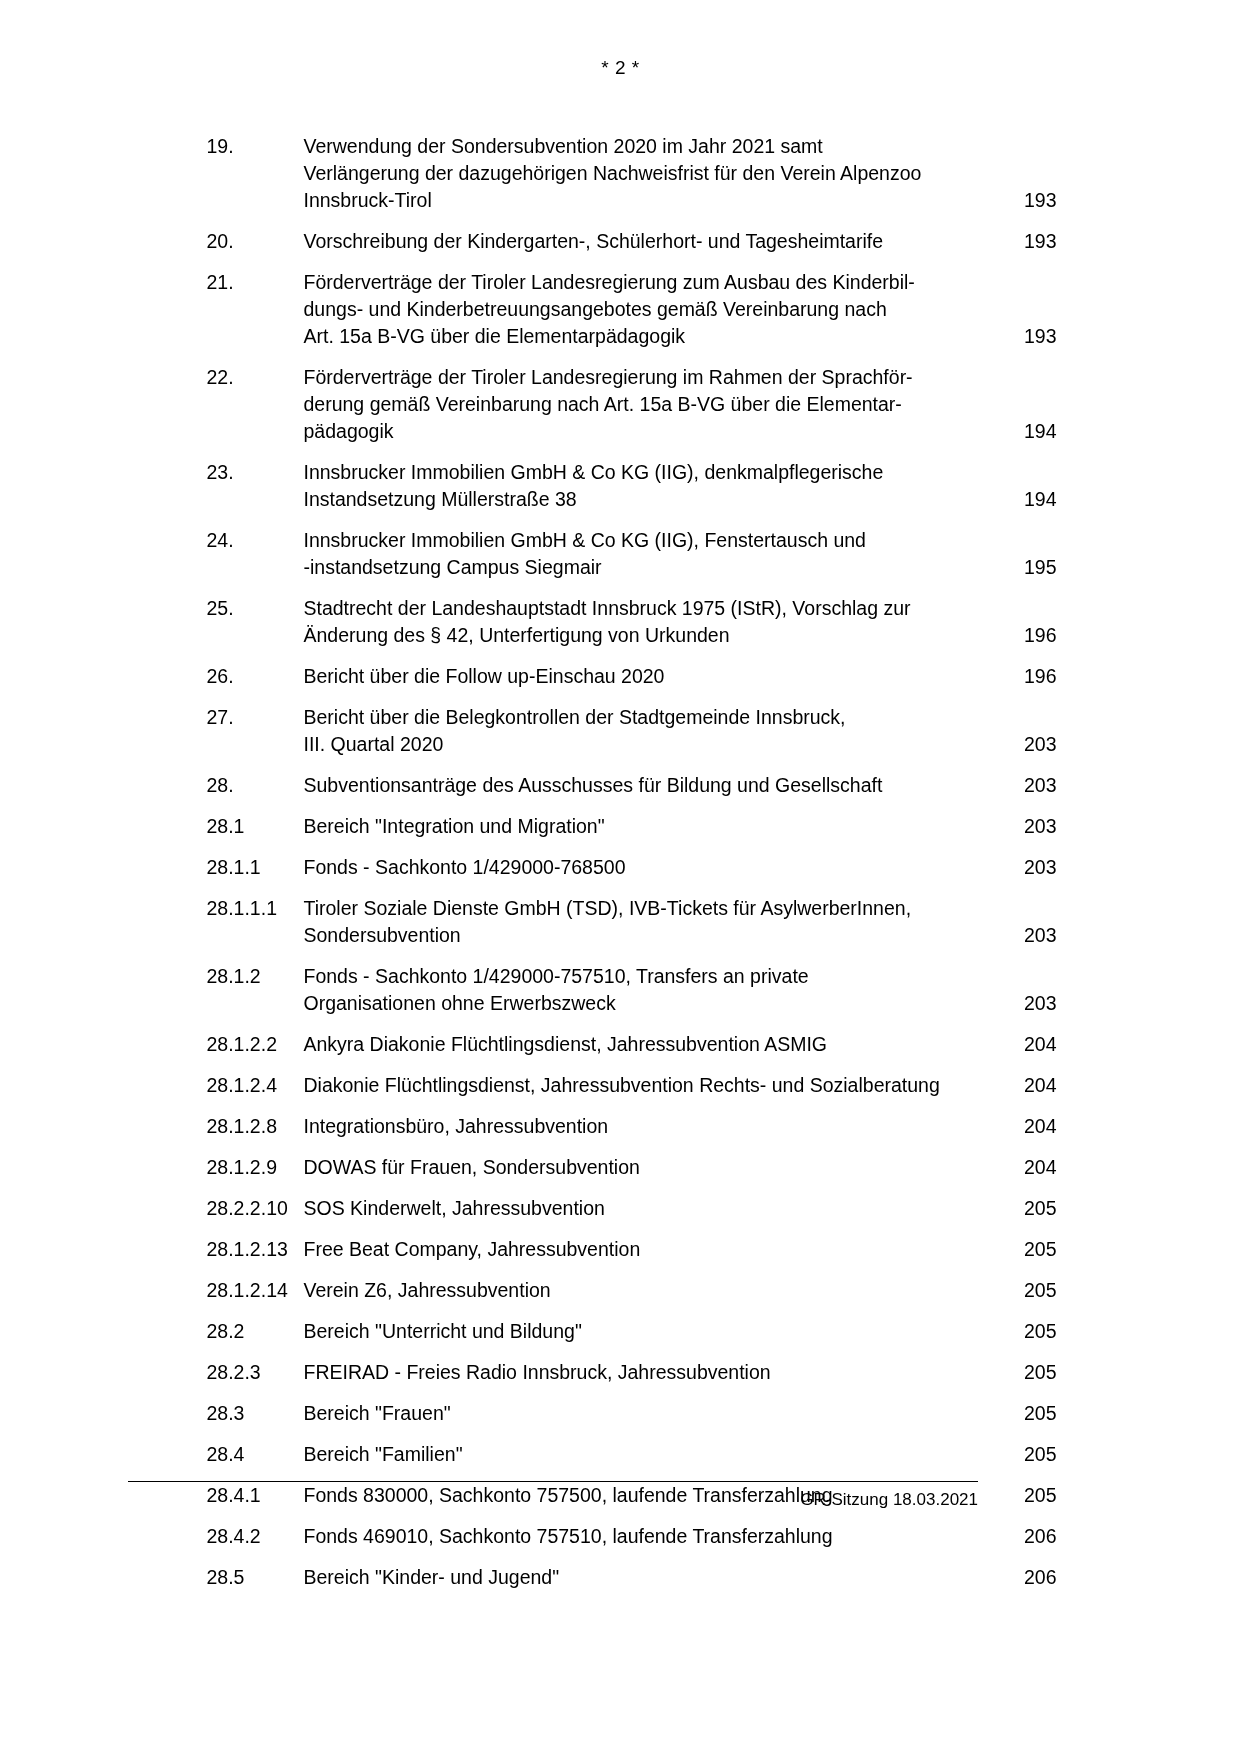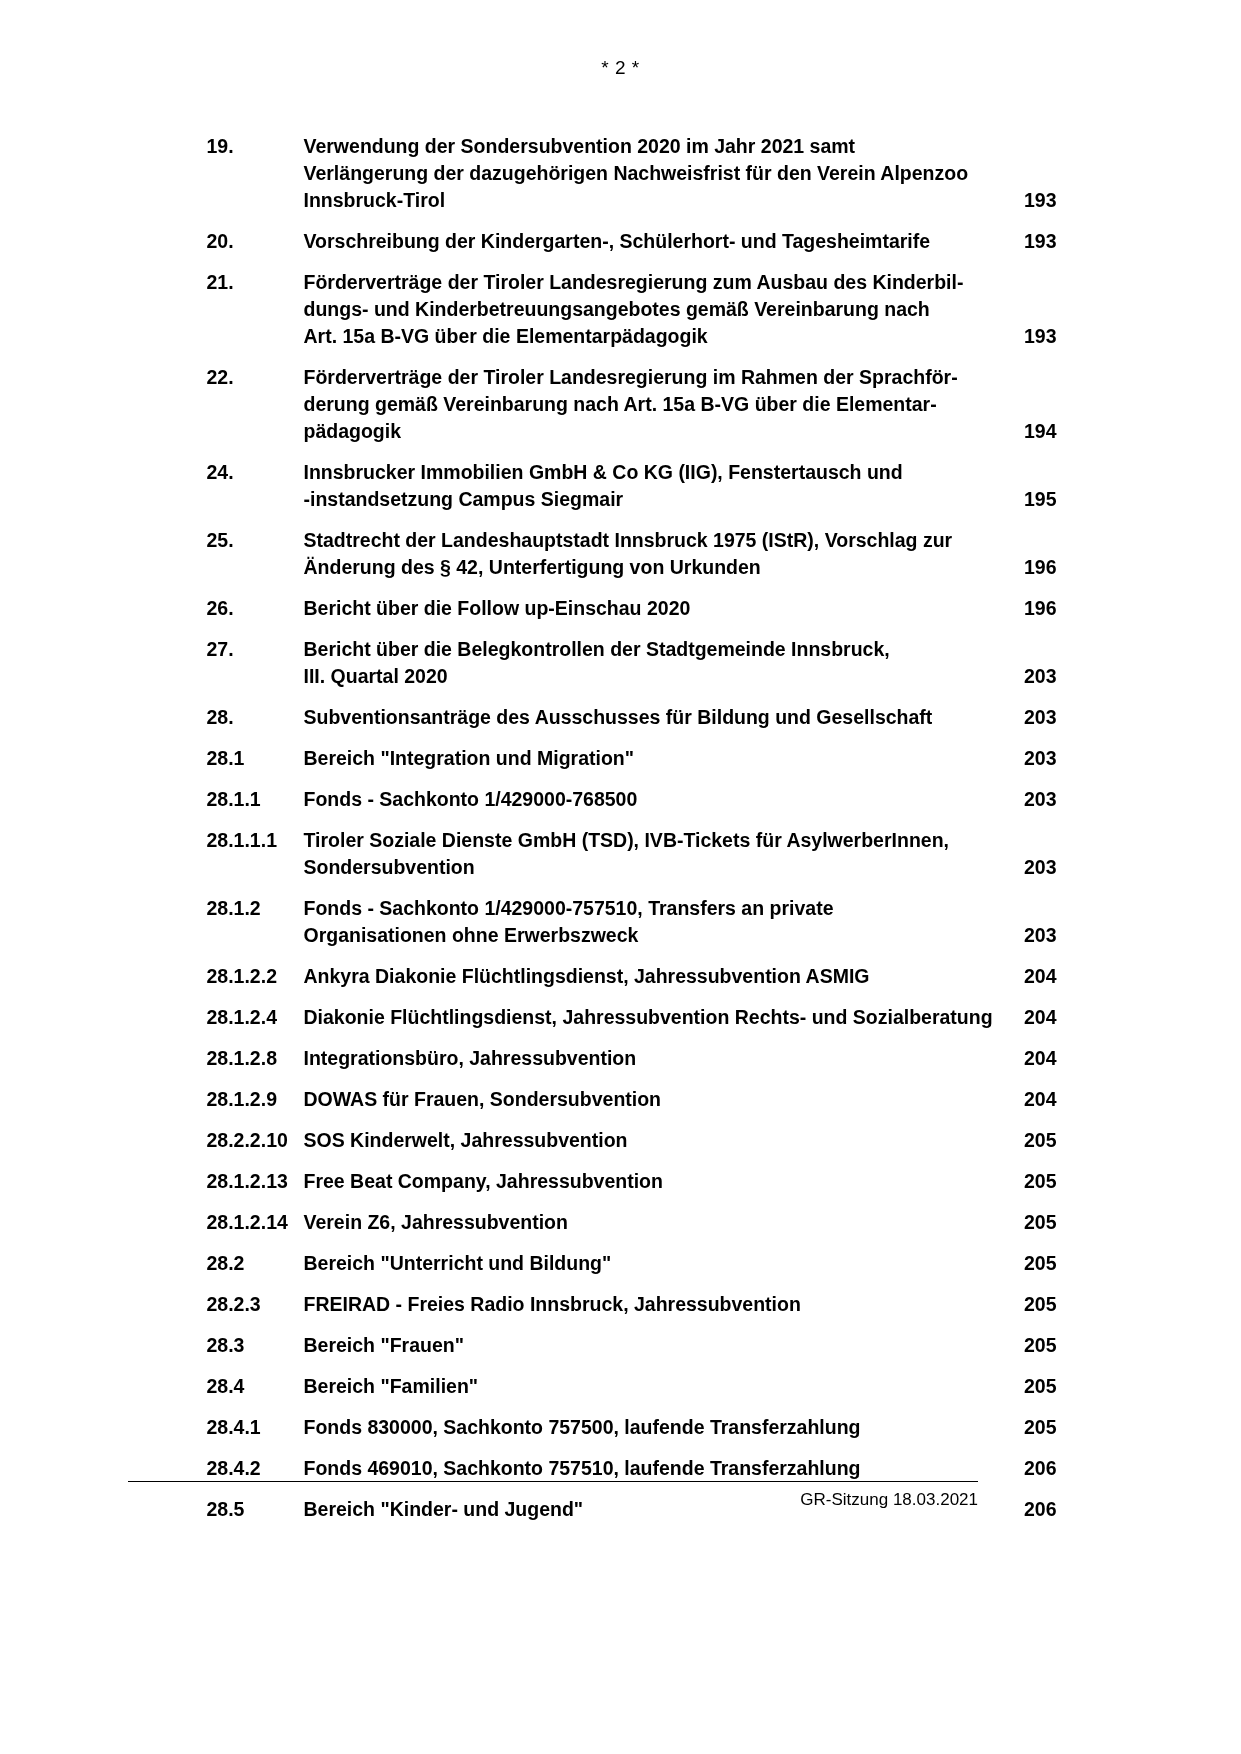--- a/index.html
+++ b/index.html
@@ -27,21 +27,20 @@
     font-size: 19px;
     letter-spacing: 0.5px;
     padding-top: 58px;
     line-height: 1;
   }
   .toc {
     margin: 0 auto;
     padding-top: 56px;
     width: 1084px;
     box-sizing: border-box;
-    font-weight: bold;
   }
   table.toc-table {
     border-collapse: collapse;
     margin-left: 128px;
     width: 850px;
     table-layout: fixed;
   }
   table.toc-table td {
     vertical-align: top;
     font-size: 19.5px;
@@ -143,20 +142,31 @@
               <div>derung gemäß Vereinbarung nach Art. 15a B-VG über die Elementar-</div>
               <div>pädagogik</div>
             </td>
             <td class="pageno">
               <span class="spacer-line">0</span>
               <span class="spacer-line">0</span>
               <span class="pn">194</span>
             </td>
           </tr>
           <tr class="toc-row">
+            <td class="num">23.</td>
+            <td class="title">
+              <div>Innsbrucker Immobilien GmbH &amp; Co KG (IIG), denkmalpflegerische</div>
+              <div>Instandsetzung Müllerstraße 38</div>
+            </td>
+            <td class="pageno">
+              <span class="spacer-line">0</span>
+              <span class="pn">194</span>
+            </td>
+          </tr>
+          <tr class="toc-row">
             <td class="num">24.</td>
             <td class="title">
               <div>Innsbrucker Immobilien GmbH &amp; Co KG (IIG), Fenstertausch und</div>
               <div>-instandsetzung Campus Siegmair</div>
             </td>
             <td class="pageno">
               <span class="spacer-line">0</span>
               <span class="pn">195</span>
             </td>
           </tr>

